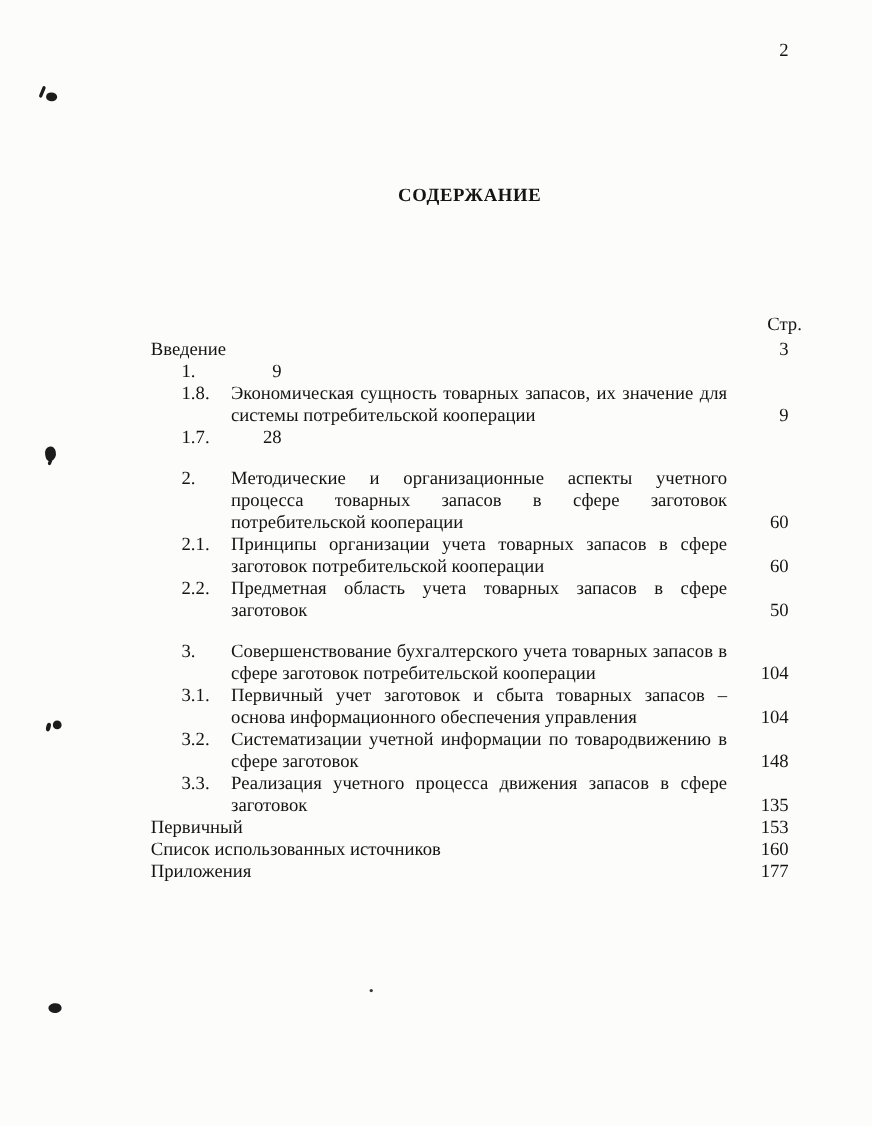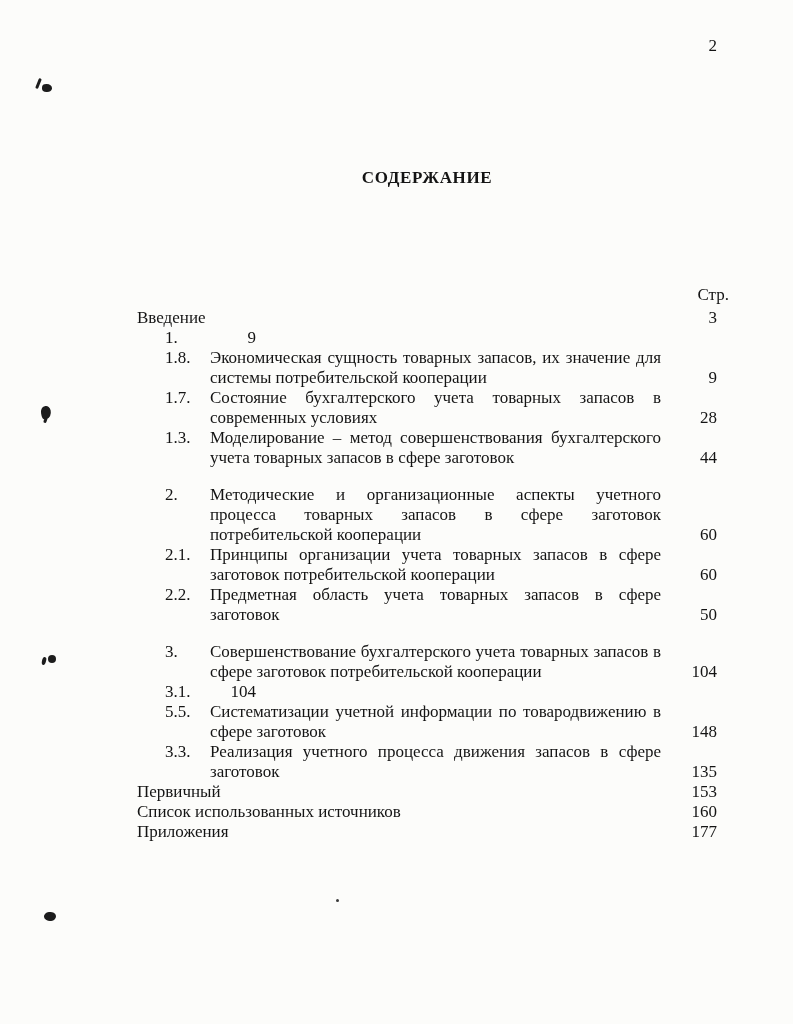--- a/index.html
+++ b/index.html
@@ -93,27 +93,21 @@
     <span class="cell-num">1.</span>
     <span class="cell-page">9</span>
   </div>
         <div class="toc-row">
     <span class="cell-num">1.8.</span>
     <span class="cell-text">Экономическая сущность товарных запасов, их значение для системы потребительской кооперации</span>
     <span class="cell-page">9</span>
   </div>
         <div class="toc-row">
     <span class="cell-num">1.7.</span>
-    <span class="cell-text">Состояние бухгалтерского учета товарных запасов в современных условиях</span>
     <span class="cell-page">28</span>
-  </div>
-        <div class="toc-row">
-    <span class="cell-num">1.3.</span>
-    <span class="cell-text">Моделирование – метод совершенствования бухгалтерского учета товарных запасов в сфере заготовок</span>
-    <span class="cell-page">44</span>
   </div>
         <div class="toc-row section-break">
     <span class="cell-num">2.</span>
     <span class="cell-text">Методические и организационные аспекты учетного процесса товарных запасов в сфере заготовок потребительской кооперации</span>
     <span class="cell-page">60</span>
   </div>
         <div class="toc-row">
     <span class="cell-num">2.1.</span>
     <span class="cell-text">Принципы организации учета товарных запасов в сфере заготовок потребительской кооперации</span>
     <span class="cell-page">60</span>
@@ -123,24 +117,25 @@
     <span class="cell-text">Предметная область учета товарных запасов в сфере заготовок</span>
     <span class="cell-page">50</span>
   </div>
         <div class="toc-row section-break">
     <span class="cell-num">3.</span>
     <span class="cell-text">Совершенствование бухгалтерского учета товарных запасов в сфере заготовок потребительской кооперации</span>
     <span class="cell-page">104</span>
   </div>
         <div class="toc-row">
     <span class="cell-num">3.1.</span>
+    <span class="cell-text">Первичный учет заготовок и сбыта товарных запасов – основа информационного обеспечения управления</span>
     <span class="cell-page">104</span>
   </div>
         <div class="toc-row">
-    <span class="cell-num">5.5.</span>
+    <span class="cell-num">3.2.</span>
     <span class="cell-text">Систематизации учетной информации по товародвижению в сфере заготовок</span>
     <span class="cell-page">148</span>
   </div>
         <div class="toc-row">
     <span class="cell-num">3.3.</span>
     <span class="cell-text">Реализация учетного процесса движения запасов в сфере заготовок</span>
     <span class="cell-page">135</span>
   </div>
         <div class="toc-row no-num">
 

